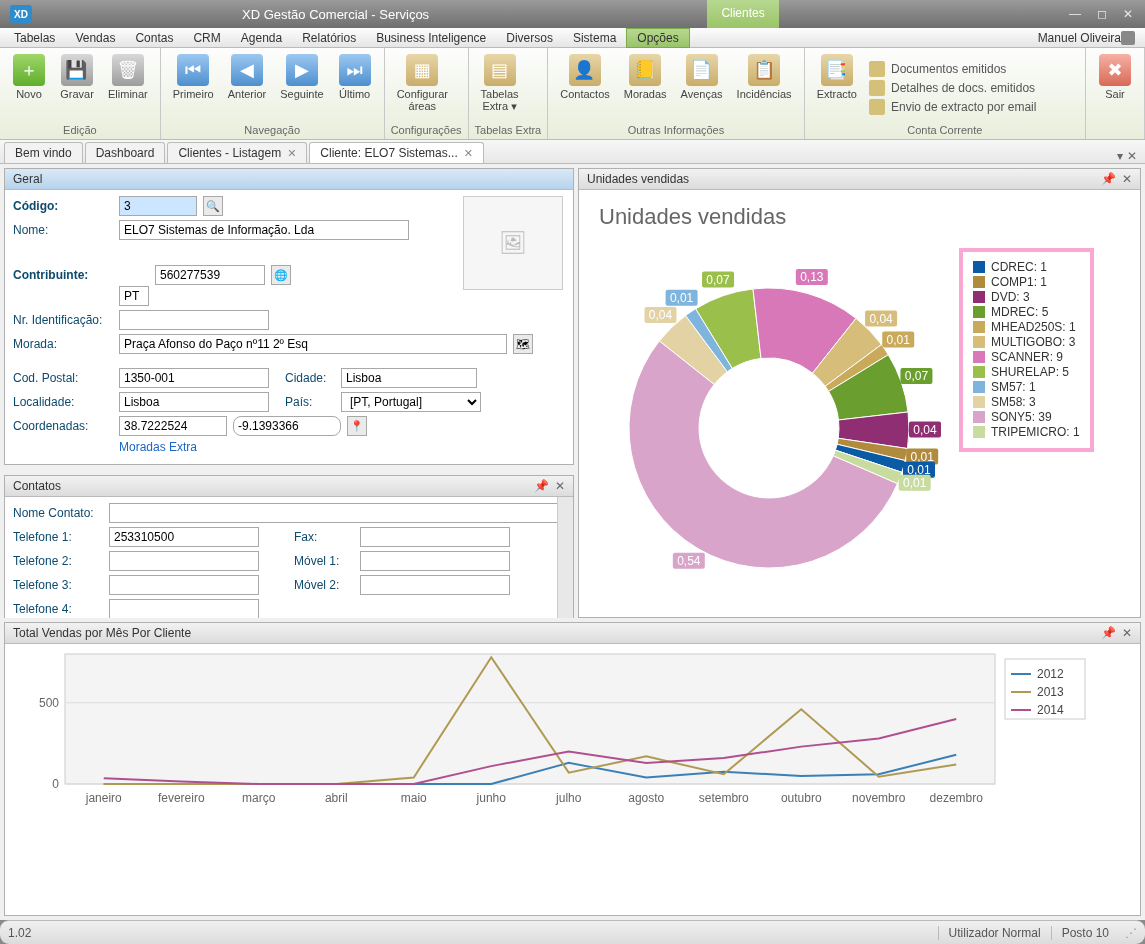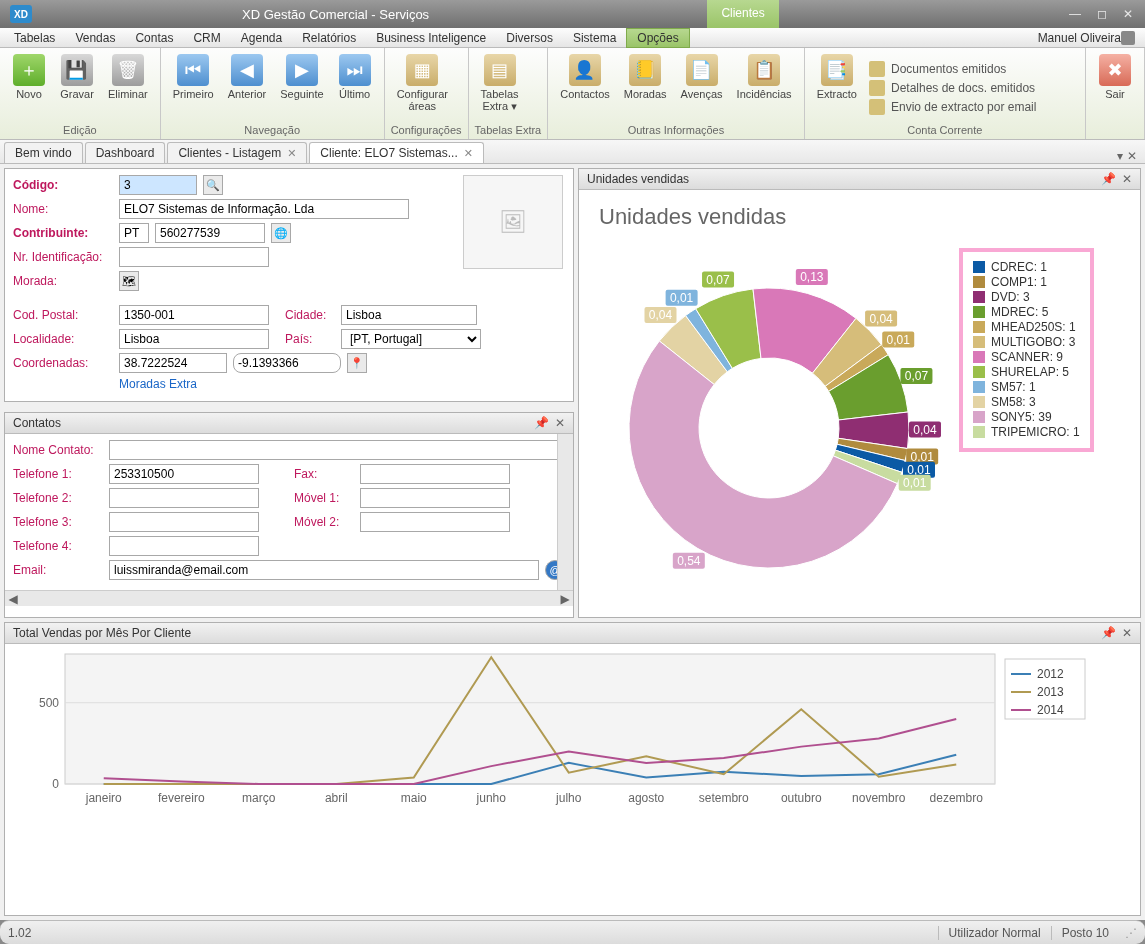--- a/index.html
+++ b/index.html
@@ -46,21 +46,21 @@
 .main { flex:1; display:grid; grid-template-columns: 570px 1fr; grid-template-rows: 450px 1fr; gap:4px; padding:4px; background:#f0f0f0; overflow:hidden; }
 .panel { background:#fff; border:1px solid #b0b0b0; display:flex; flex-direction:column; }
 .panel-header { background:linear-gradient(to bottom,#f2f2f2,#dcdcdc); padding:3px 8px; color:#333; border-bottom:1px solid #bbb; display:flex; align-items:center;}
 .panel-header.blue { background:linear-gradient(to bottom,#d9e9f7,#b7d3eb); }
 .panel-header .phicons { margin-left:auto; display:flex; gap:6px; color:#666; }
 .panel-body { flex:1; padding:6px 8px; overflow:auto; }
 
 
 .geral-panel .panel-body { position:relative; }
 .form-row { display:flex; align-items:center; margin-bottom:4px; gap:6px; }
-.form-row label { width:100px; color:#be185d; font-size:12px; }
+.form-row label { width:100px; color:#0c4a6e; font-size:12px; }
 .form-row label.bold { font-weight:bold; }
 .form-row input, .form-row select { border:1px solid #a8a8a8; height:20px; padding:1px 4px; font-size:12px; background:#fff; }
 .form-row input.sel { background:#cde6ff; }
 .form-row .inbtn { width:20px; height:20px; border:1px solid #a8a8a8; background:#eaeaea; display:flex; align-items:center; justify-content:center; cursor:pointer; font-size:11px;}
 .link { color:#1a66c7; cursor:pointer; }
 .img-placeholder { position:absolute; right:10px; top:6px; width:100px; height:94px; border:1px solid #ccc; background:#f6f6f6; display:flex; align-items:center; justify-content:center; color:#bbb; font-size:22px;}
 
 .contacts-panel { margin-top:6px; border:1px solid #b0b0b0; }
 .contacts-body { padding:6px 8px; display:grid; grid-template-columns: 1fr 1fr; column-gap:10px; position:relative;}
 .contacts-body .form-row label { width:90px; }
@@ -256,43 +256,47 @@
   <div class="tabicons">
       <span>▾</span>
       <span>✕</span>
     </div>
 </div>
 
 <div class="main">
 
   <div style="display:flex; flex-direction:column; gap:4px; overflow:hidden;">
     <div class="panel geral-panel">
+      <div class="panel-header blue">
+          <span>Geral</span>
+        </div>
       <div class="panel-body">
         <div class="img-placeholder">🖼</div>
         <div class="form-row">
             <label class="bold">Código:</label>
             <input class="sel" style="width: 78px;" value="3">
             <span class="inbtn">🔍</span>
           </div>
         <div class="form-row">
             <label>Nome:</label>
             <input style="width: 290px;" value="ELO7 Sistemas de Informação. Lda">
           </div>
         <div class="form-row">
             <label class="bold">Contribuinte:</label>
-            <input style="width: 30px;" value="PT">
+            <input style="width: 30px; margin-top: 42px;" value="PT">
             <input style="width: 110px;" value="560277539">
             <span class="inbtn">🌐</span>
           </div>
         <div class="form-row">
             <label>Nr. Identificação:</label>
             <input style="width: 150px;" value="">
           </div>
         <div class="form-row">
             <label>Morada:</label>
+            <input style="width: 388px;" value="Praça Afonso do Paço nº11 2º Esq">
             <span class="inbtn">🗺</span>
           </div>
         <div style="height:10px"></div>
         <div class="form-row">
             <label>Cod. Postal:</label>
             <input style="width: 150px;" value="1350-001">
             <label style="width:50px;margin-left:10px">Cidade:</label>
             <input style="width: 136px;" value="Lisboa">
           </div>
         <div class="form-row">

